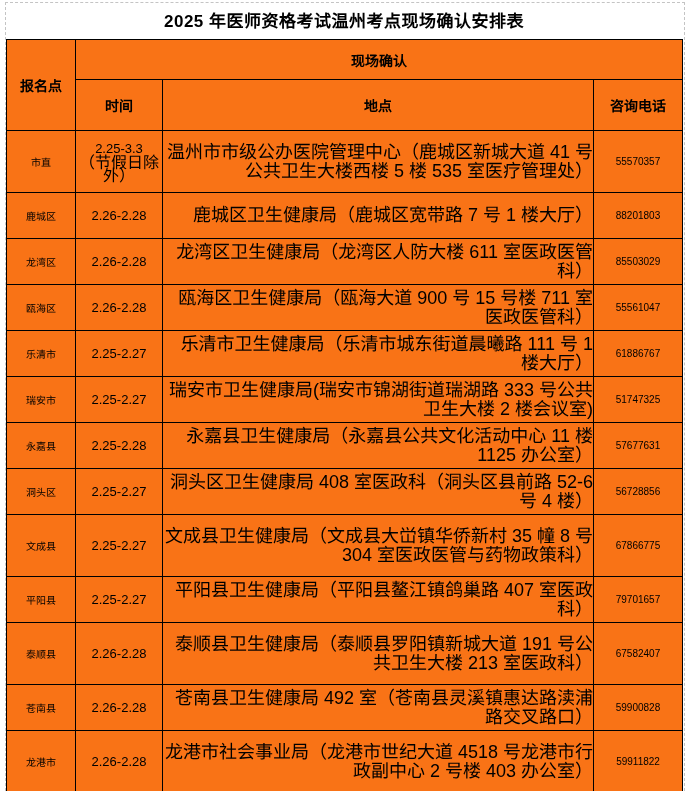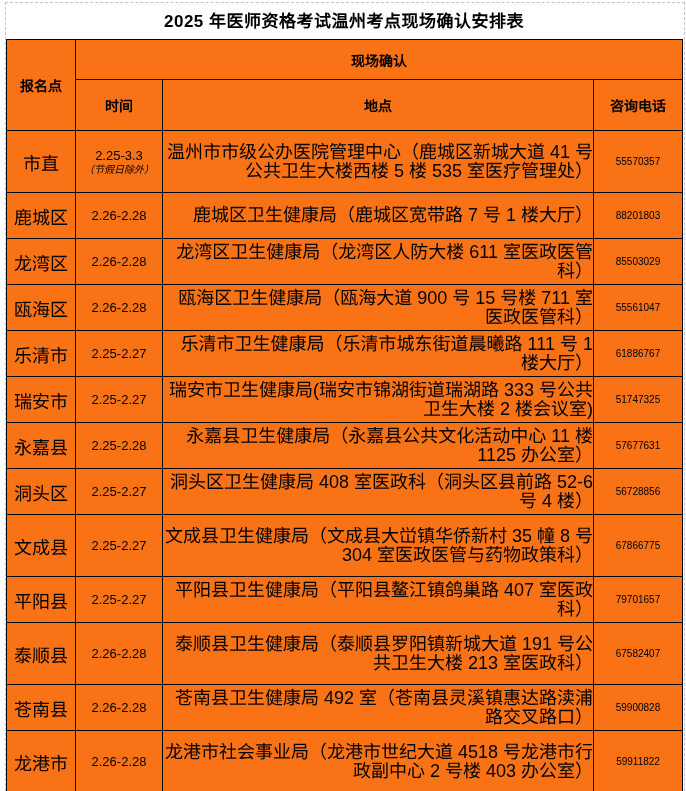--- a/index.html
+++ b/index.html
@@ -51,31 +51,30 @@
     font-size: 14px;
     text-align: center;
   }
   tbody tr { height: 46px; }
   tbody tr:nth-child(1),
   tbody tr:nth-child(9),
   tbody tr:nth-child(11),
   tbody tr:nth-child(13) { height: 62px; }
   td.col-site {
     text-align: center;
-    font-size: 18px;
+    font-size: 10px;
   }
   td.col-time {
     text-align: center;
     font-size: 13px;
     margin-top: 16px;
   }
   td.col-time .time-note {
-    font-size: 10px;
+    font-size: 16px;
     line-height: 13px;
-    font-style: italic;
   }
   td.col-loc {
     text-align: right;
     font-size: 18px;
     line-height: 19px;
     padding: 3px 4px 3px 8px;
   }
   td.col-phone {
     text-align: center;
     font-size: 10px;

